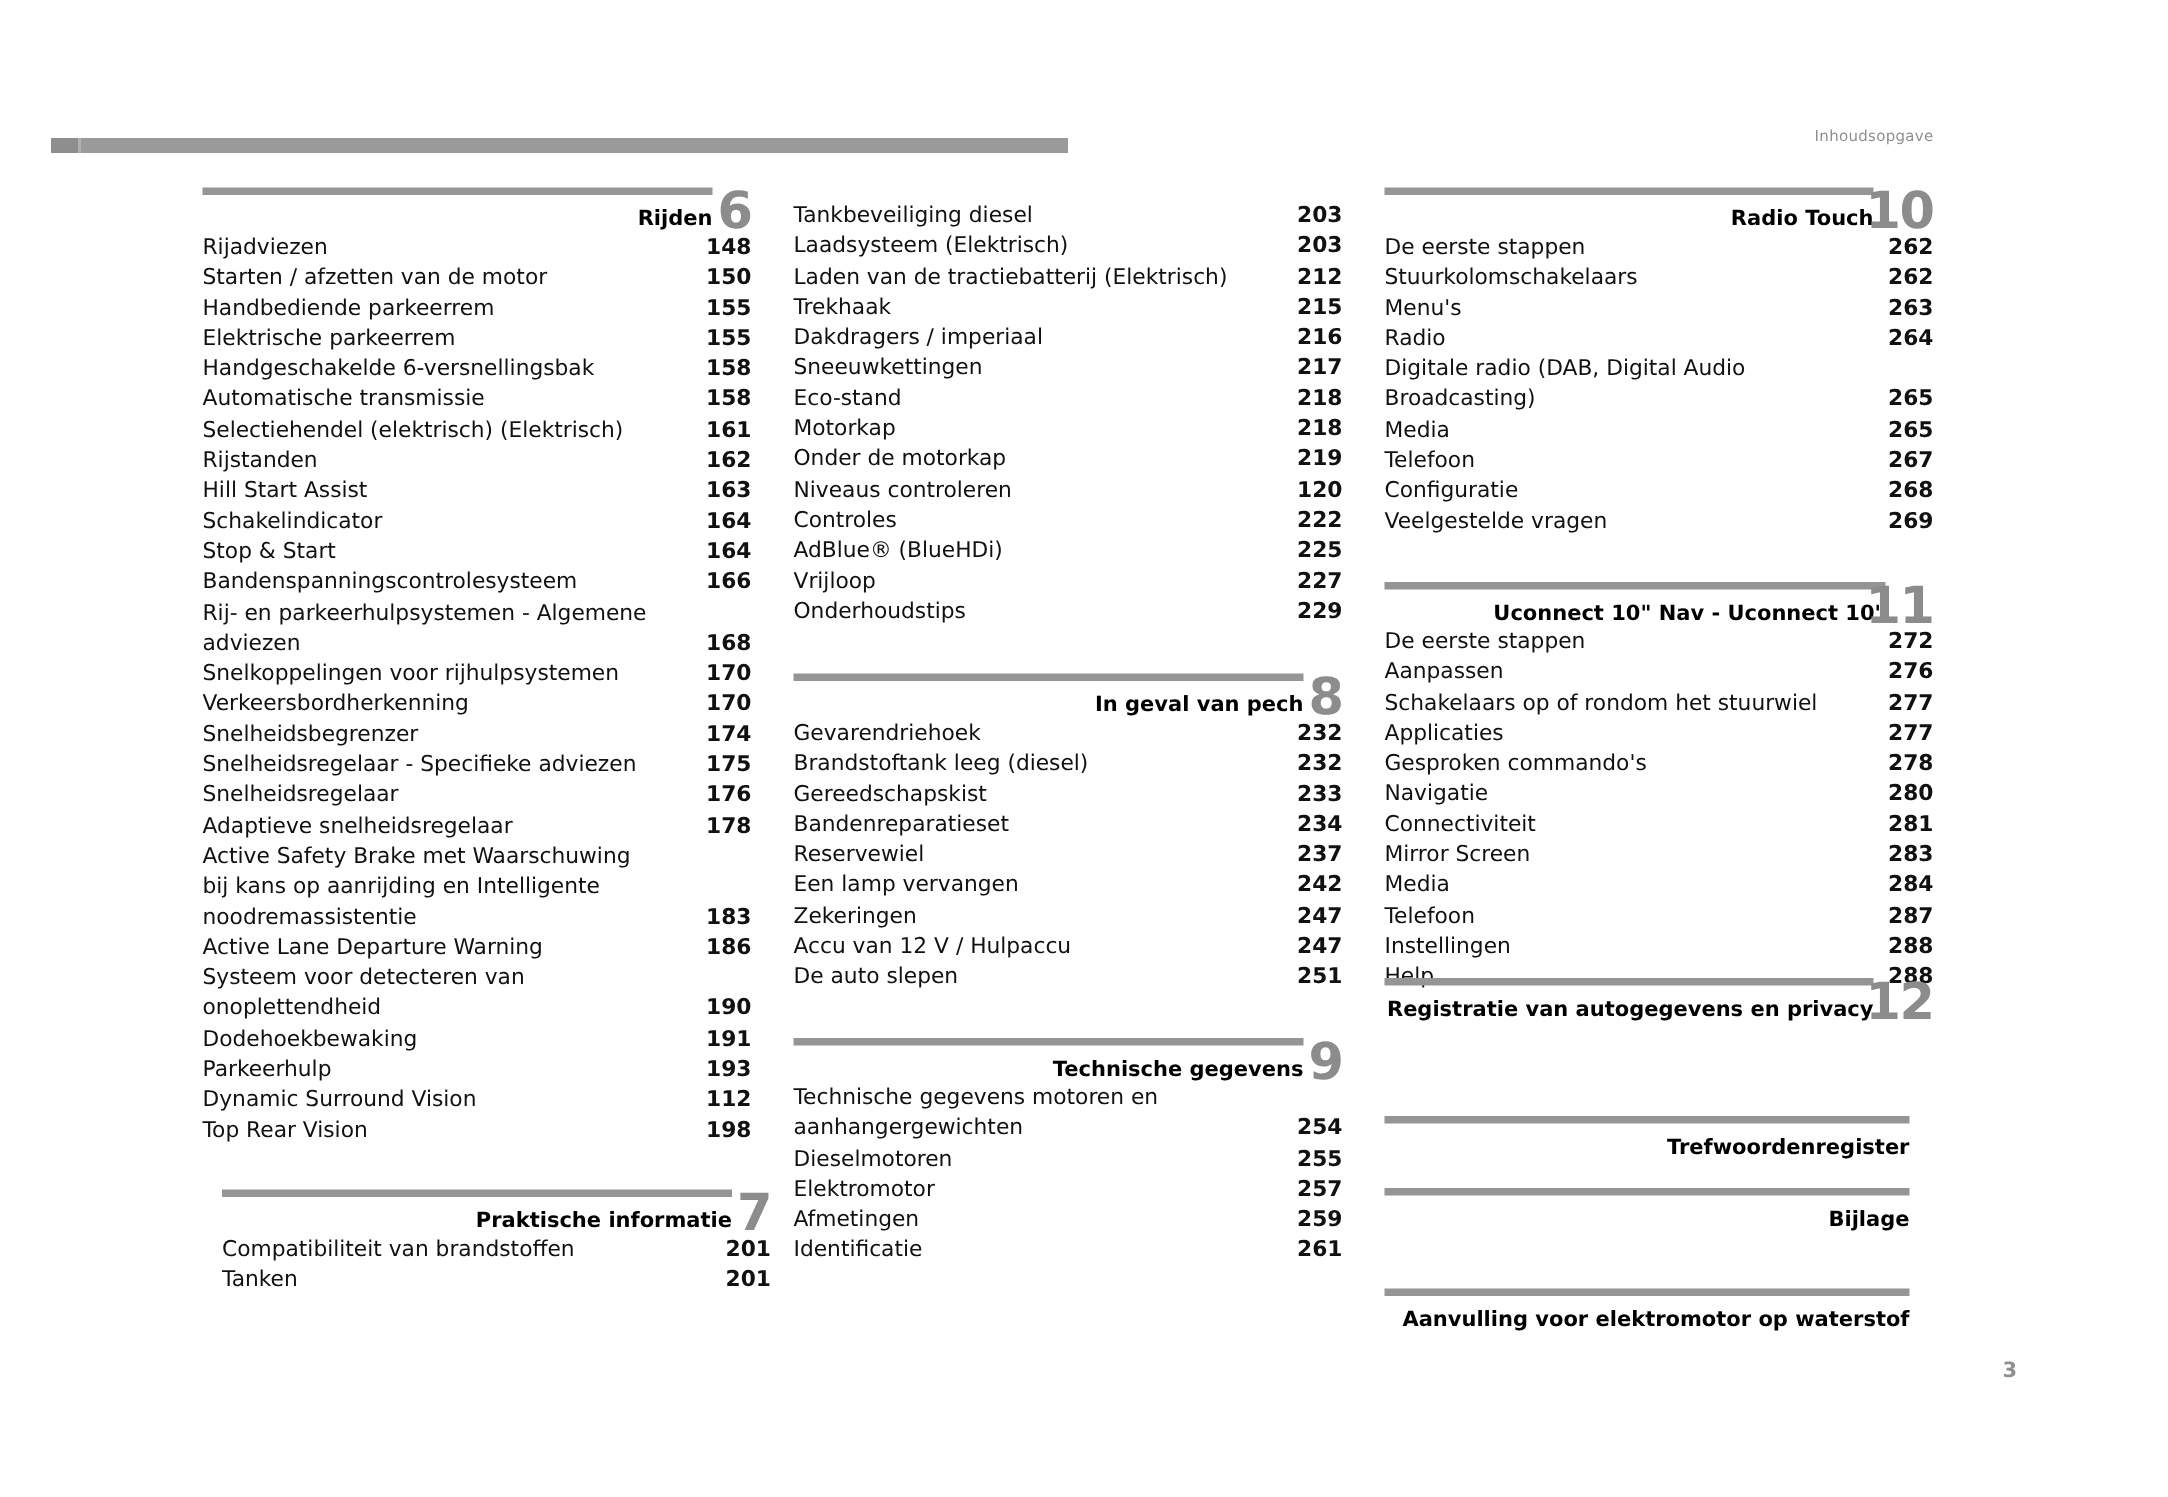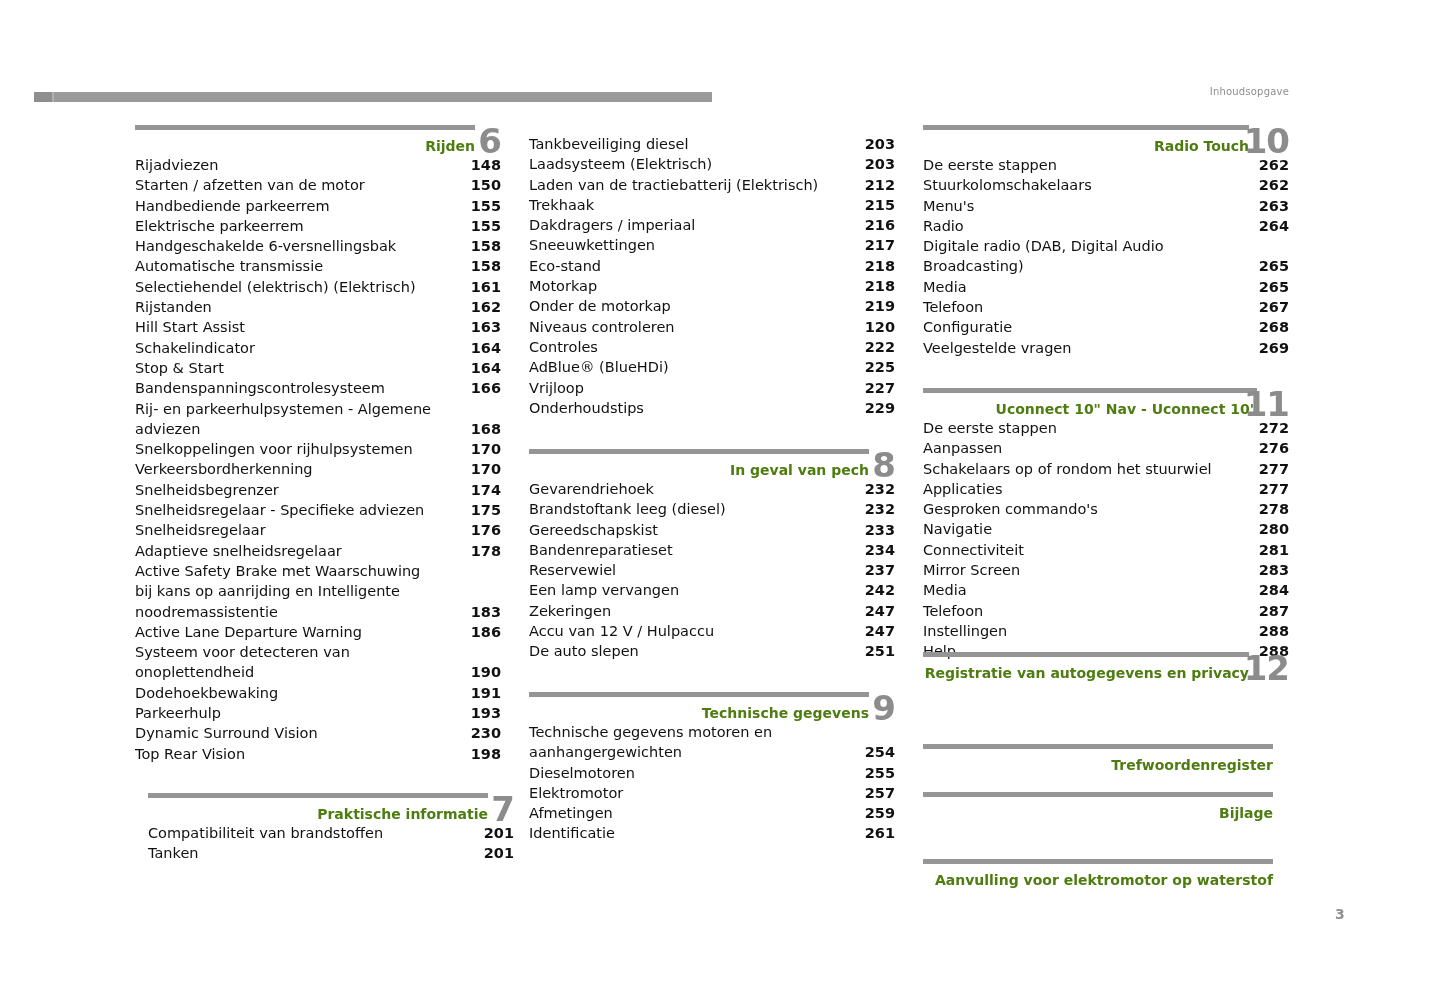--- a/index.html
+++ b/index.html
@@ -11,21 +11,21 @@
   .page-number { position: absolute; left: 1335px; top: 906px; font-size: 14px; font-weight: bold; color: #8f8f8f; }
 
   .col { position: absolute; top: 0; width: 366px; }
   .col1 { left: 135px; }
   .col2 { left: 529px; }
   .col3 { left: 923px; }
 
   .section { position: absolute; left: 0; width: 366px; }
   .sec-head { position: relative; height: 30px; }
   .sec-rule { position: absolute; left: 0; top: 0; height: 5px; background: #959595; }
-  .sec-title { position: absolute; bottom: 1px; font-size: 14px; font-weight: bold; color: #4d7c0f; white-space: nowrap; }
+  .sec-title { position: absolute; bottom: 1px; font-size: 14px; font-weight: bold; color: #000000; white-space: nowrap; }
   .sec-num { position: absolute; right: 0; bottom: -3px; font-size: 34px; font-weight: bold; color: #8c8c8c; line-height: 34px; letter-spacing: -1px; }
 
   .entry { display: flex; justify-content: space-between; align-items: flex-end; font-size: 14.5px; line-height: 20.3px; }
   .entry .t { flex: 1; padding-right: 30px; }
   .entry .p { font-weight: bold; text-align: right; min-width: 32px; }
 
   .extra { position: absolute; left: 0; width: 350px; }
   .extra .sec-rule { width: 350px; }
   .extra .sec-title { right: 0; }
 </style>
@@ -136,21 +136,21 @@
         <div class="entry">
           <span class="t">Dodehoekbewaking</span>
           <span class="p">191</span>
         </div>
         <div class="entry">
           <span class="t">Parkeerhulp</span>
           <span class="p">193</span>
         </div>
         <div class="entry">
           <span class="t">Dynamic Surround Vision</span>
-          <span class="p">230</span>
+          <span class="p">112</span>
         </div>
         <div class="entry">
           <span class="t">Top Rear Vision</span>
           <span class="p">198</span>
         </div>
       </div>
   </div>
   <div class="section" style="top:793px;margin-left:13px;">
     <div class="sec-head">
       <div class="sec-rule" style="width:340px;"></div>

